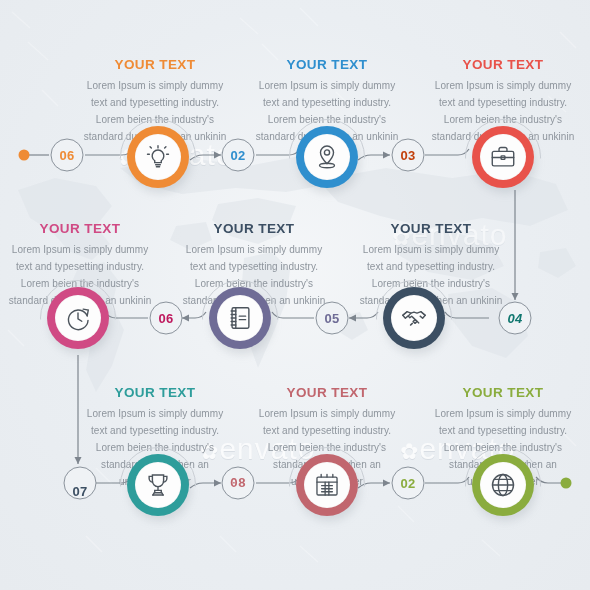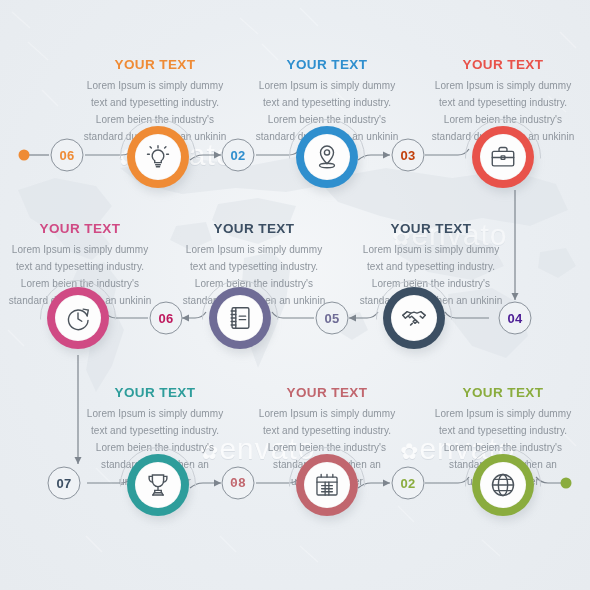--- a/index.html
+++ b/index.html
@@ -353,30 +353,30 @@
 
   <div class="num" style="left: 67px; top: 155px; color: rgb(239, 139, 53);">
       <span>06</span>
     </div>
   <div class="num" style="left: 238px; top: 155px; color: rgb(47, 143, 206);">
       <span>02</span>
     </div>
   <div class="num" style="left: 408px; top: 155px; color: #c2410c;">
       <span>03</span>
     </div>
-  <div class="num" style="left: 515px; top: 318px; color: #4c1d95;">
+  <div class="num" style="left: 515px; top: 318px; color: #0f766e; font-style: italic;">
       <span>04</span>
     </div>
   <div class="num" style="left: 332px; top: 318px; color: rgb(111, 108, 150); text-align: right;">
       <span>05</span>
     </div>
   <div class="num" style="left: 166px; top: 318px; color: #be185d;">
       <span>06</span>
     </div>
-  <div class="num" style="left: 64px; top: 483px; color: rgb(60, 79, 99);">
+  <div class="num" style="left: 80px; top: 483px; color: rgb(60, 79, 99); align-items: flex-end;">
       <span>07</span>
     </div>
   <div class="num" style="left: 238px; top: 483px; color: rgb(193, 102, 110); font-family: Liberation Mono, monospace;">
       <span>08</span>
     </div>
   <div class="num" style="left: 408px; top: 483px; color: rgb(138, 172, 62);">
       <span>02</span>
     </div>
 
 </div>

